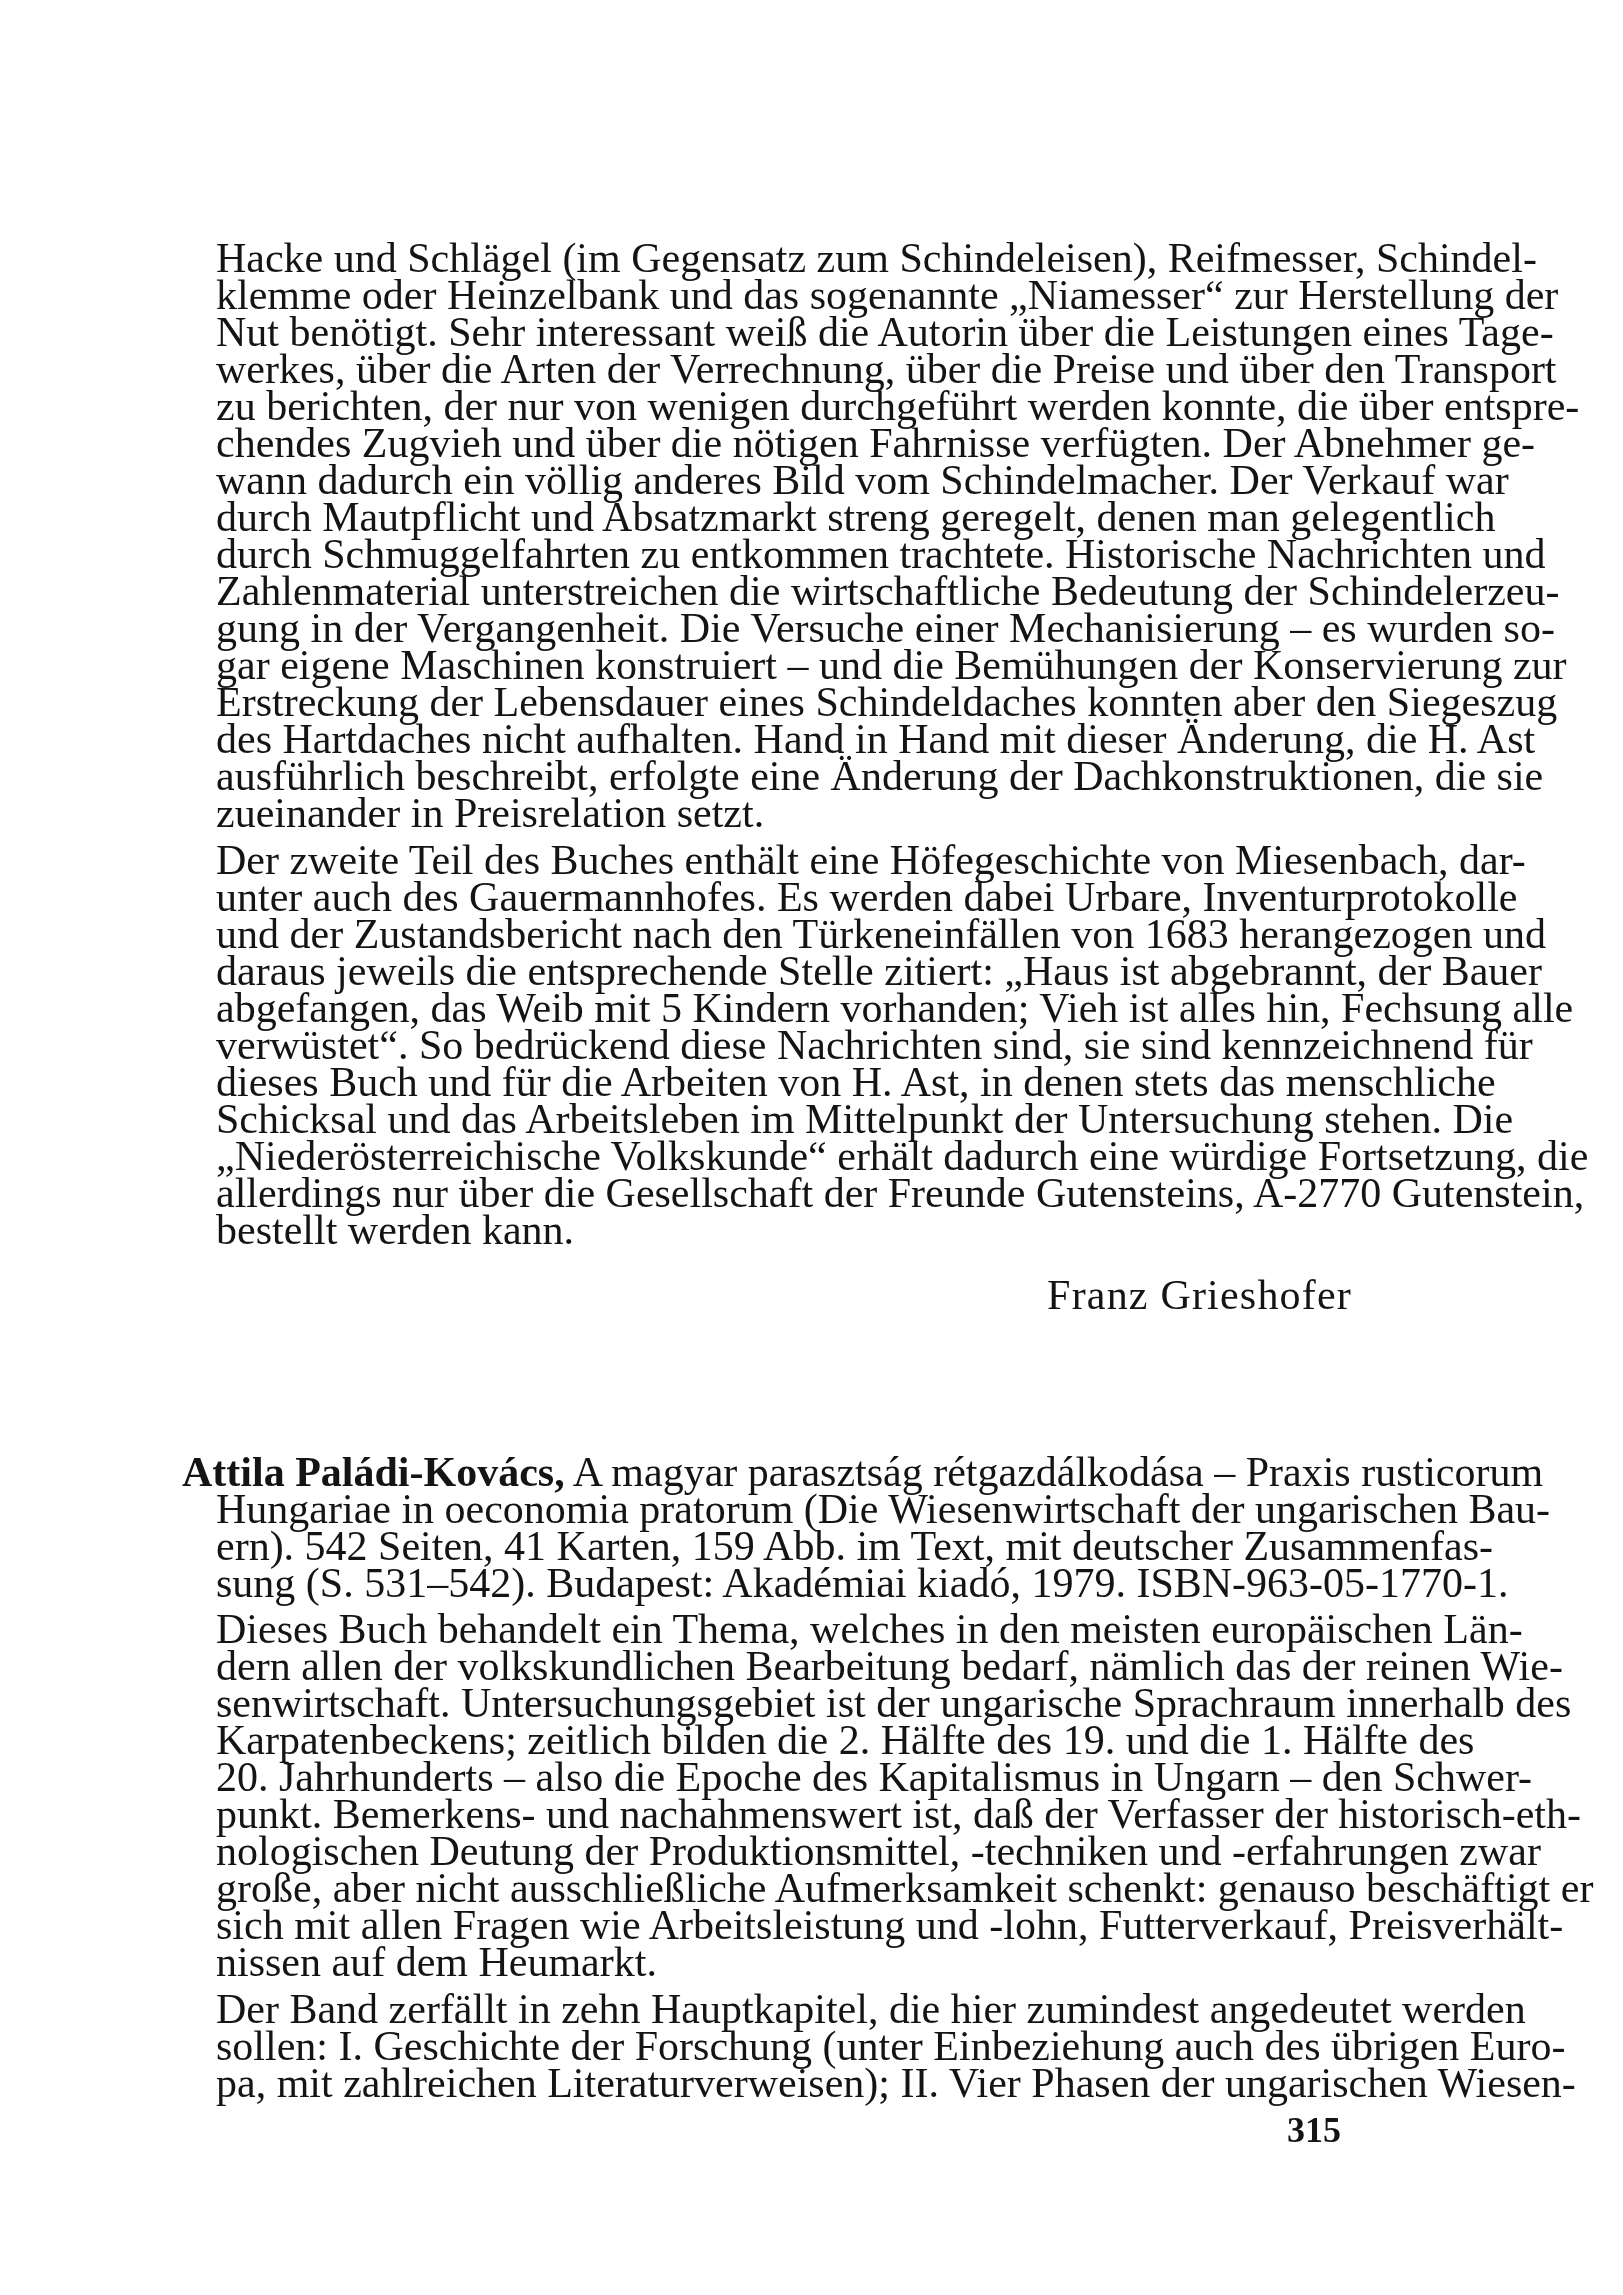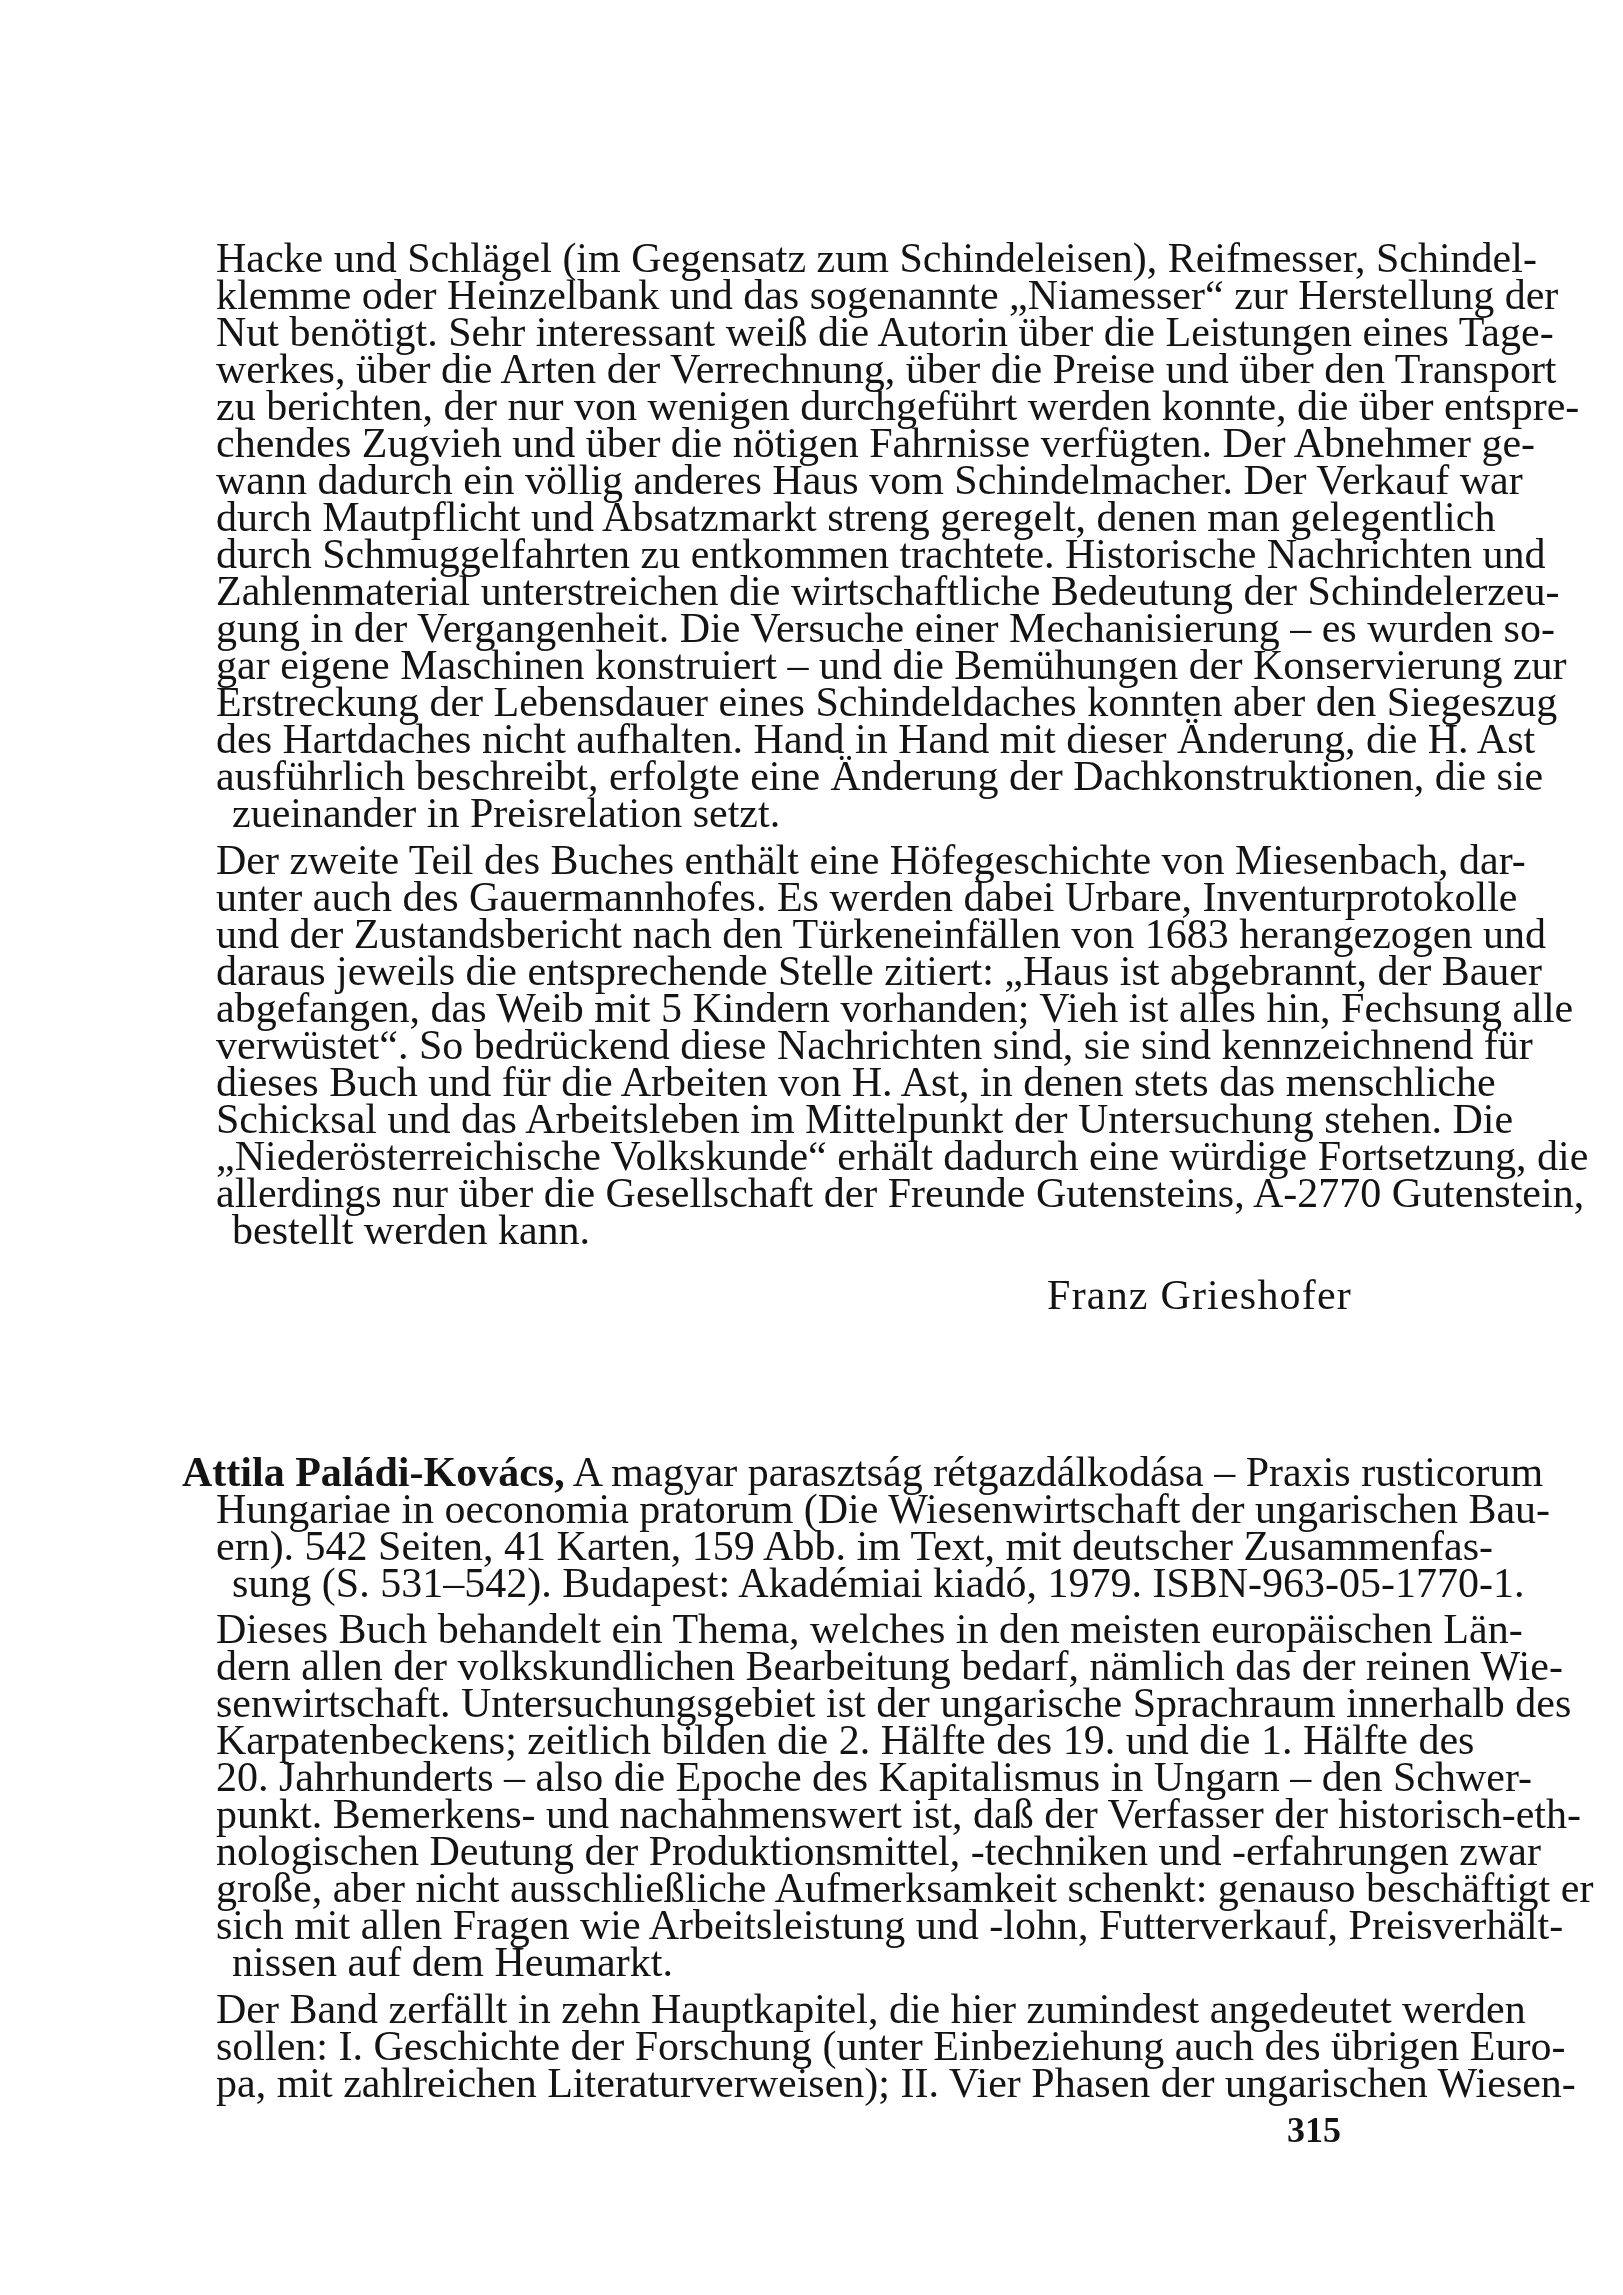--- a/index.html
+++ b/index.html
@@ -3,21 +3,21 @@
 <meta charset="utf-8">
 <style>
   html, body { margin: 0; padding: 0; background: #ffffff; }
   body { width: 1623px; height: 2295px; position: relative; overflow: hidden; }
   .page {
     position: absolute; left: 216px; top: 240px; width: 1136px;
     font-family: "Liberation Serif", "DejaVu Serif", serif;
     color: #141414; font-size: 42px; line-height: 37px;
   }
   .line { display: block; white-space: nowrap; text-align: justify; text-align-last: justify; height: 37px; }
-  .line.last { text-align-last: left; margin-left: 16px; }
+  .line.last { text-align-last: left; }
   .para { margin: 0 0 9.7px 0; }
   .signature { text-align: right; margin-top: 28px; letter-spacing: 1.2px; height: 37px; }
   .review-heading { margin-top: 140px; }
   .hang .line.cont { padding-left: 34px; font-family: Liberation Serif, serif; }
   .bold { font-weight: bold; }
   .page-number {
     position: absolute; left: 1287px; top: 2109px;
     font-family: "Liberation Serif", serif; font-size: 36px; color: #141414; font-weight: bold;
   }
 </style>
@@ -26,21 +26,21 @@
 
 <div class="page">
 
   <div class="para">
     <span class="line">Hacke und Schlägel (im Gegensatz zum Schindeleisen), Reifmesser, Schindel-</span>
     <span class="line">klemme oder Heinzelbank und das sogenannte „Niamesser“ zur Herstellung der</span>
     <span class="line">Nut benötigt. Sehr interessant weiß die Autorin über die Leistungen eines Tage-</span>
     <span class="line">werkes, über die Arten der Verrechnung, über die Preise und über den Transport</span>
     <span class="line">zu berichten, der nur von wenigen durchgeführt werden konnte, die über entspre-</span>
     <span class="line">chendes Zugvieh und über die nötigen Fahrnisse verfügten. Der Abnehmer ge-</span>
-    <span class="line">wann dadurch ein völlig anderes Haus vom Schindelmacher. Der Verkauf war</span>
+    <span class="line">wann dadurch ein völlig anderes Bild vom Schindelmacher. Der Verkauf war</span>
     <span class="line">durch Mautpflicht und Absatzmarkt streng geregelt, denen man gelegentlich</span>
     <span class="line">durch Schmuggelfahrten zu entkommen trachtete. Historische Nachrichten und</span>
     <span class="line">Zahlenmaterial unterstreichen die wirtschaftliche Bedeutung der Schindelerzeu-</span>
     <span class="line">gung in der Vergangenheit. Die Versuche einer Mechanisierung – es wurden so-</span>
     <span class="line">gar eigene Maschinen konstruiert – und die Bemühungen der Konservierung zur</span>
     <span class="line">Erstreckung der Lebensdauer eines Schindeldaches konnten aber den Siegeszug</span>
     <span class="line">des Hartdaches nicht aufhalten. Hand in Hand mit dieser Änderung, die H. Ast</span>
     <span class="line">ausführlich beschreibt, erfolgte eine Änderung der Dachkonstruktionen, die sie</span>
     <span class="line last">zueinander in Preisrelation setzt.</span>
   </div>

